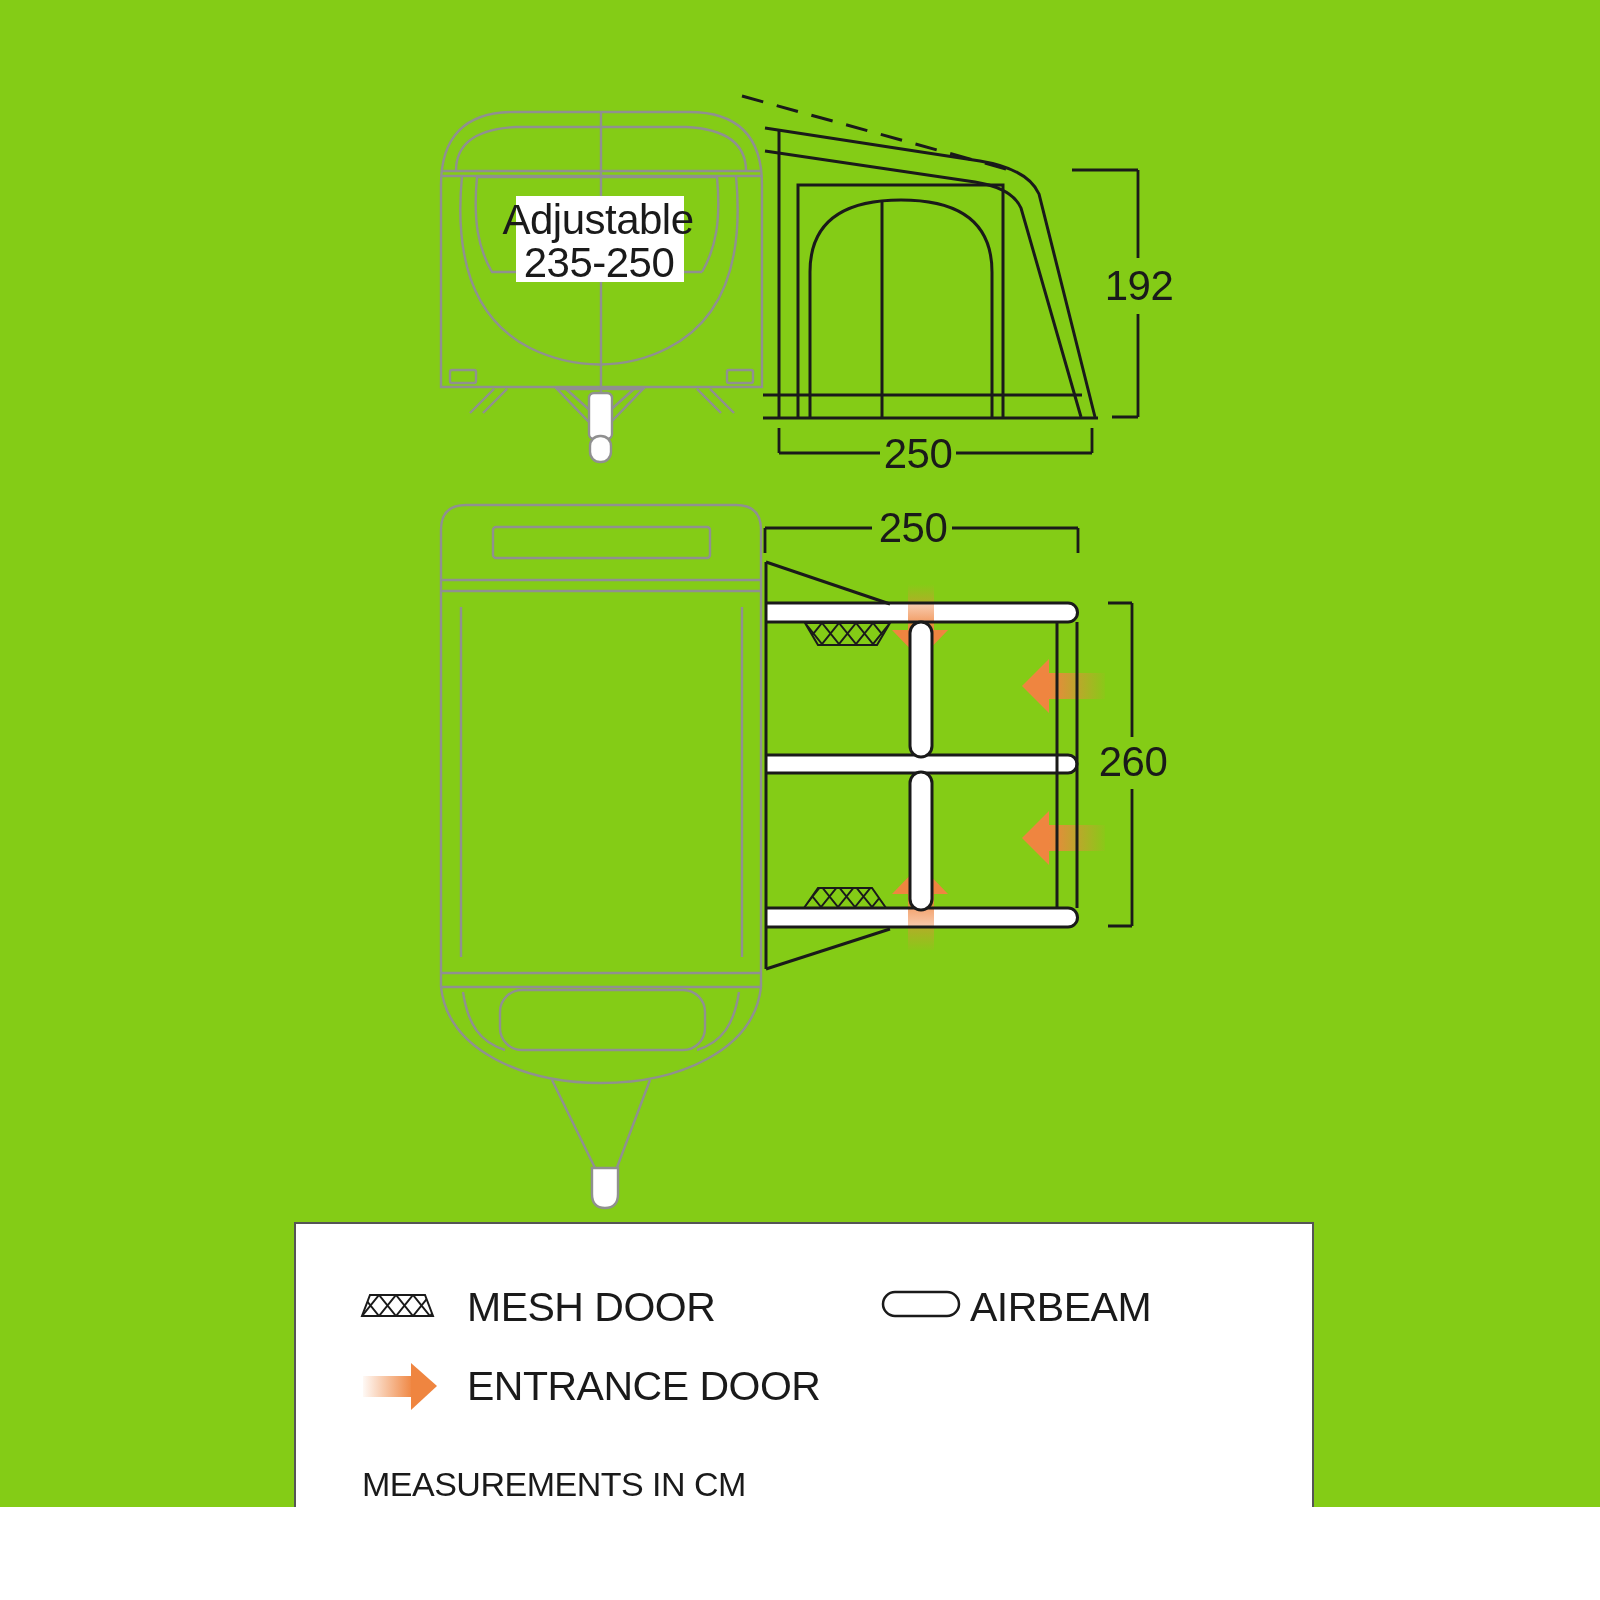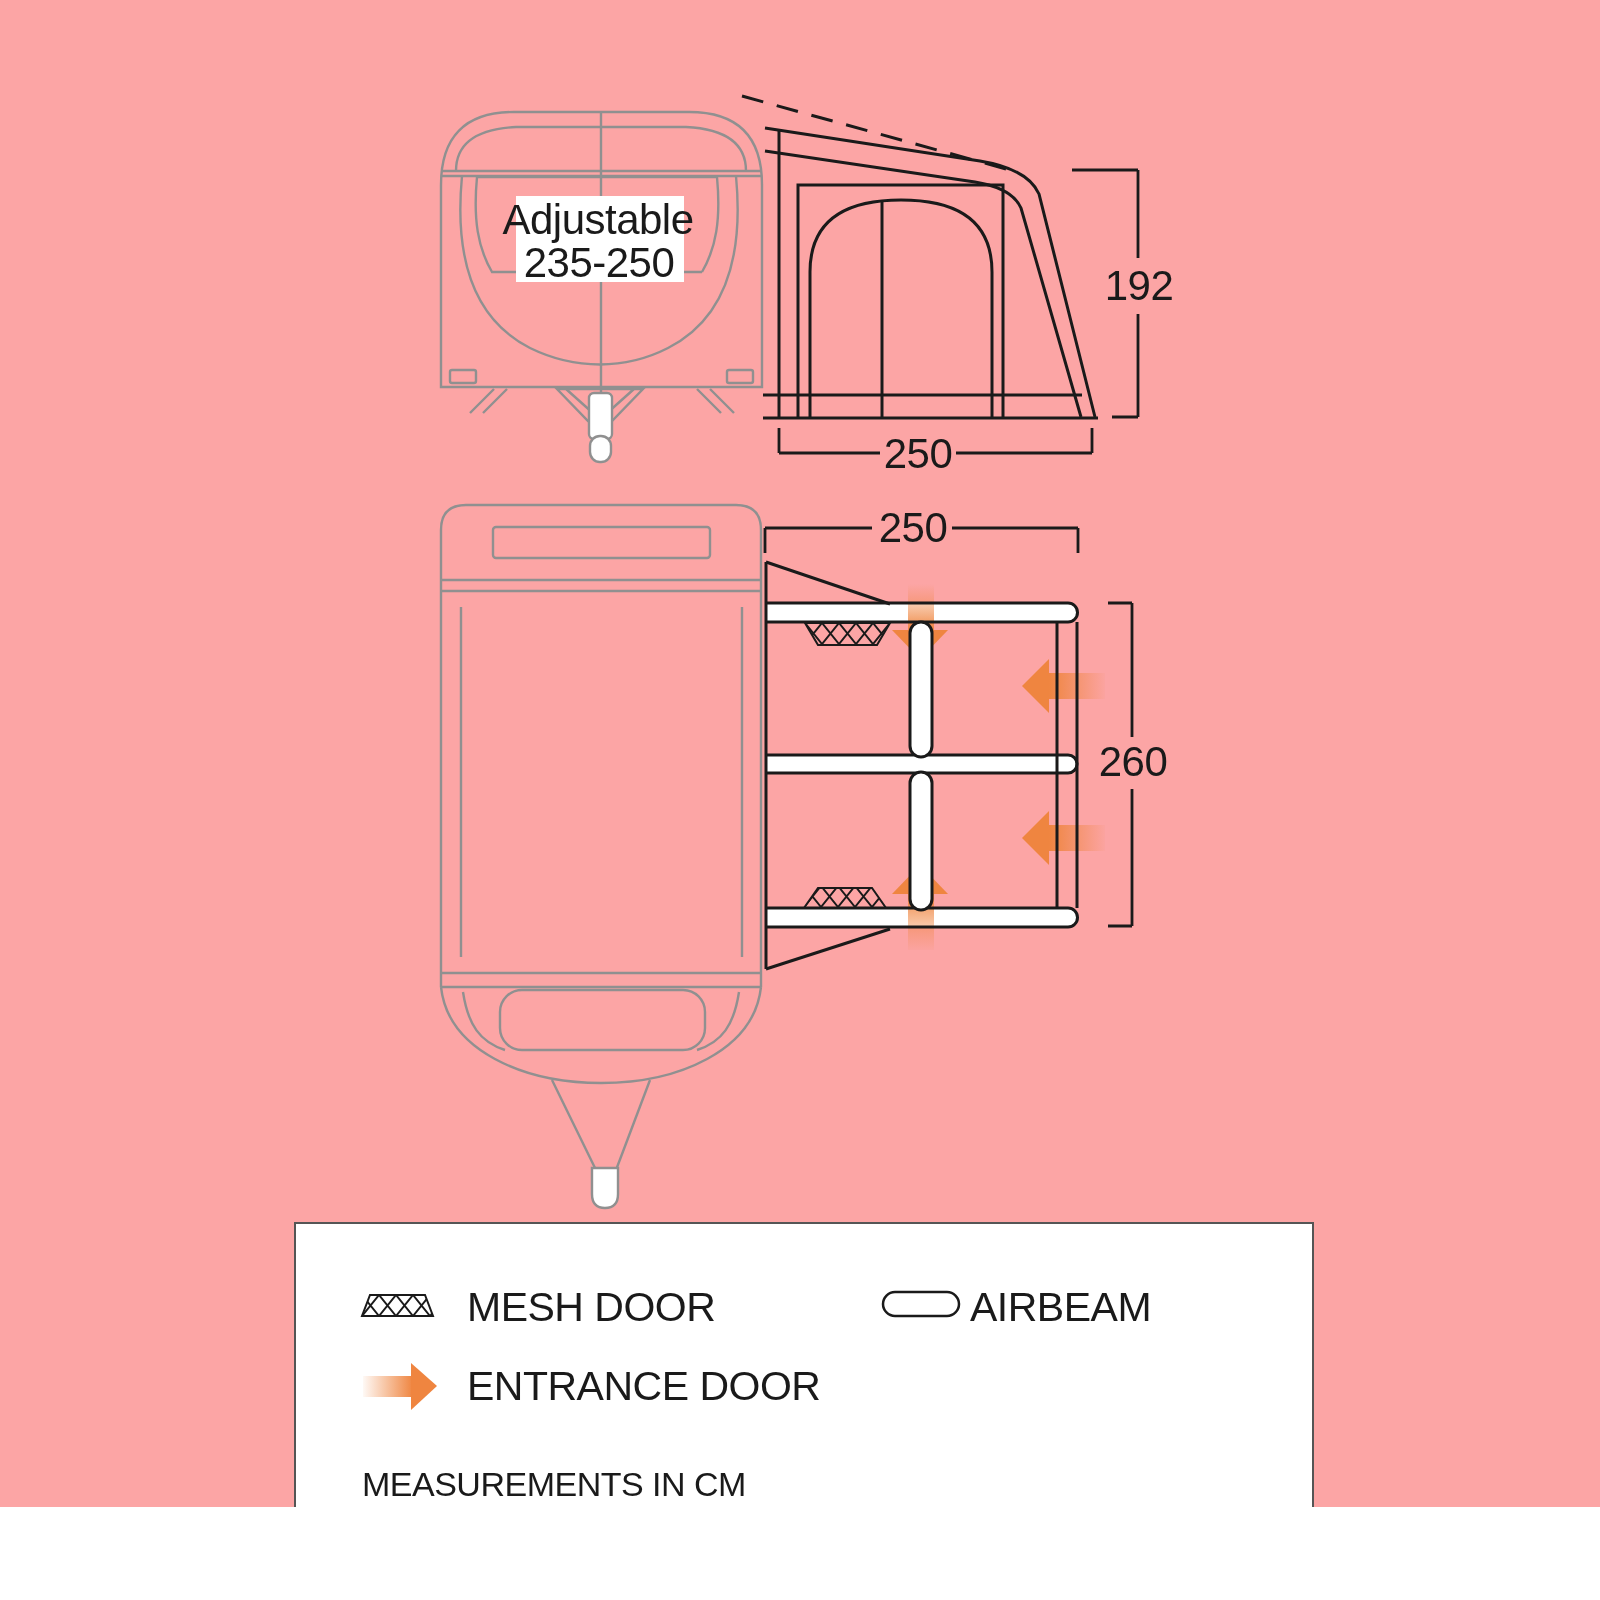--- a/index.html
+++ b/index.html
@@ -1,17 +1,17 @@
 <!DOCTYPE html>
 <html><head>
 <meta charset="utf-8">
 <style>
   html,body { margin:0; padding:0; background:#fff; }
   .canvas {
-    position:relative; width:1600px; height:1507px; background:#fca5a5;
+    position:relative; width:1600px; height:1507px; background:#84cc16;
     font-family:"Liberation Sans", sans-serif;
   }
   svg { position:absolute; left:0; top:0; }
   text {
     font-family:"Liberation Sans", sans-serif;
     fill:#1a1a1a;
     letter-spacing:-0.5px;
   }
   .dim-label { font-size:42px; }
   .caravan-label { font-size:42px; }

